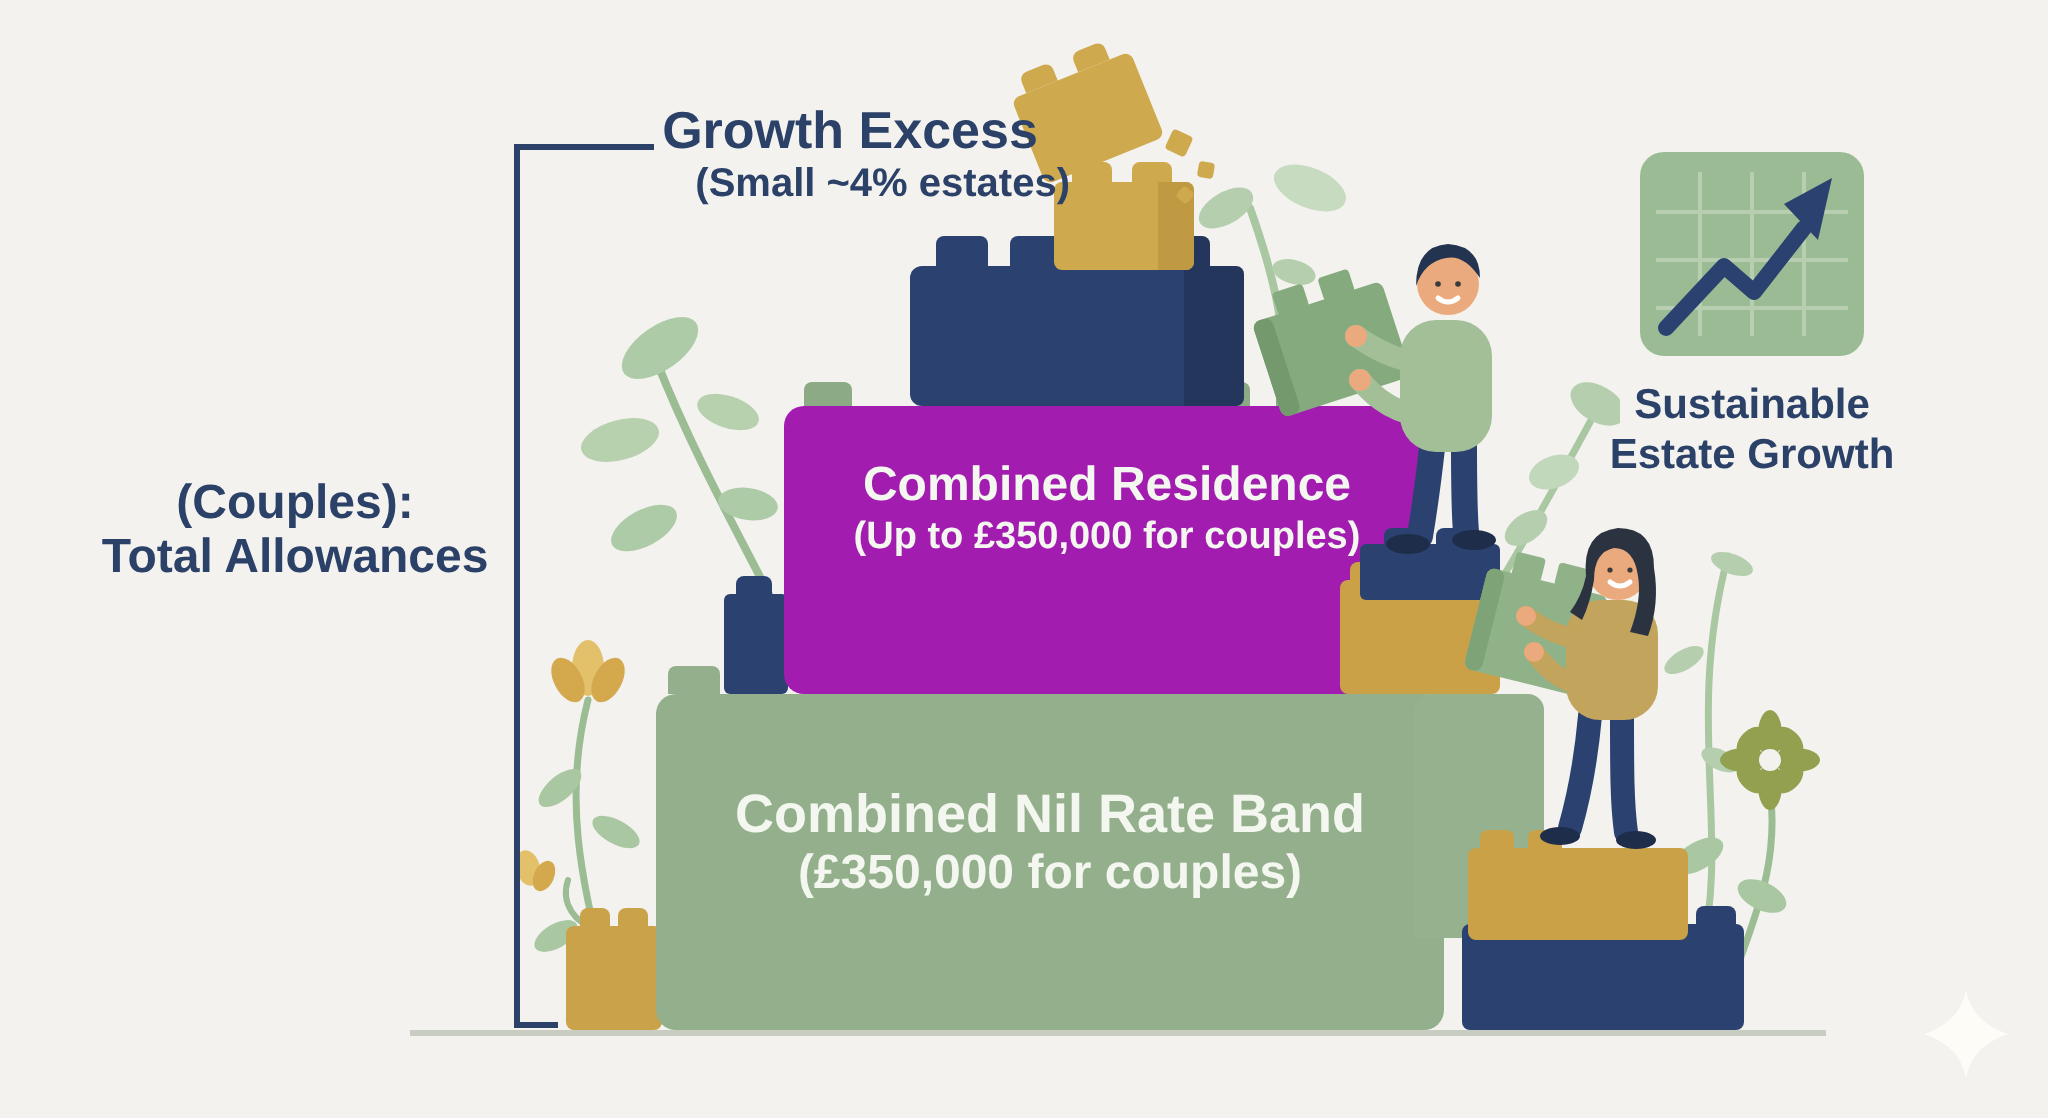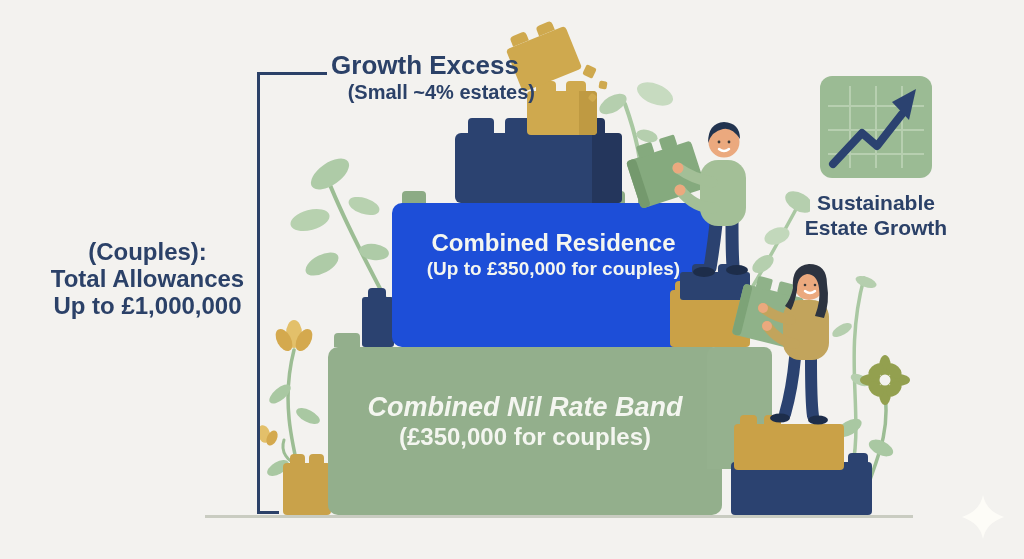--- a/index.html
+++ b/index.html
@@ -22,21 +22,21 @@
   
   .tier{position:absolute;border-radius:10px;}
   .tier-text{position:absolute;left:0;right:0;color:#f4f6f0;text-align:center;}
 
   
   #taxable-label{font-weight:700;line-height:30px;font-size:26px;}
   #taxable-label .sub{font-size:20px;line-height:24px;text-align:right;}
   #total-label{font-weight:700;font-size:24px;line-height:27px;}
   #badge-label{font-weight:700;font-size:21px;line-height:25px;}
 
-  .t-big{font-weight:700;font-size:27px;line-height:32px;font-style:italic;}
+  .t-big{font-weight:700;font-size:27px;line-height:32px;}
   .t-mid{font-weight:700;font-size:24px;line-height:27px;}
   .t-sub{font-weight:700;font-size:19px;line-height:26px;}
 
   .block{position:absolute;border-radius:4px;}
   .side-shade{position:absolute;top:0;right:0;bottom:0;border-radius:0 4px 4px 0;}
 
   #growth-badge{background:#9bbb94;border-radius:12px;}
 </style>
 </head>
 <body>
@@ -124,21 +124,21 @@
       <div class="t-mid">(£350,000 for couples)</div>
     </div>
   </div>
 
   <div class="block" style="left:362px;top:297px;width:32px;height:50px;background:#2b4270;border-radius:3px;">
     <div class="stud" style="left:6px;top:-9px;width:18px;height:9px;background:#2b4270;"></div>
   </div>
 
   <div class="block" style="left:707px;top:347px;width:65px;height:122px;background:#95b18e;border-radius:8px 8px 0 0;"></div>
 
-  <div class="tier" style="left:392px;top:203px;width:323px;height:144px;background:#1d4ed8;">
+  <div class="tier" style="left:392px;top:203px;width:323px;height:144px;background:#a21caf;">
     <div class="stud" style="left:10px;top:-12px;width:24px;height:12px;background:#8cab85;"></div>
     <div class="stud" style="left:211px;top:-12px;width:22px;height:12px;background:#8cab85;"></div>
     <div class="stud" style="left:246px;top:-12px;width:22px;height:12px;background:#8cab85;"></div>
     <div class="tier-text" style="top:26px;">
       <div class="t-mid">Combined Residence</div>
       <div class="t-sub">(Up to £350,000 for couples)</div>
     </div>
   </div>
 
   <div class="block" style="left:455px;top:133px;width:167px;height:70px;background:#2b4270;border-radius:6px;">
@@ -240,21 +240,20 @@
   <div class="abs bracket-line" style="left:257px;top:511px;width:22px;height:3px;"></div>
 
   <div id="taxable-label" class="abs navy-text center" style="left:315px;top:50px;width:220px;">
     <div>Growth Excess</div>
     <div class="sub">(Small ~4% estates)</div>
   </div>
 
   <div id="total-label" class="abs navy-text center" style="left:40px;top:238px;width:215px;">
     <div>(Couples):</div>
     <div>Total Allowances</div>
-    <div>Up to £1,000,000</div>
   </div>
 
   <div id="growth-badge" class="abs" style="left:820px;top:76px;width:112px;height:102px;">
     <svg width="112" height="102" viewBox="0 0 112 102">
       <line x1="30" y1="10" x2="30" y2="92" stroke="#b7cfb0" stroke-width="2"></line>
       <line x1="56" y1="10" x2="56" y2="92" stroke="#b7cfb0" stroke-width="2"></line>
       <line x1="82" y1="10" x2="82" y2="92" stroke="#b7cfb0" stroke-width="2"></line>
       <line x1="8" y1="30" x2="104" y2="30" stroke="#b7cfb0" stroke-width="2"></line>
       <line x1="8" y1="54" x2="104" y2="54" stroke="#b7cfb0" stroke-width="2"></line>
       <line x1="8" y1="78" x2="104" y2="78" stroke="#b7cfb0" stroke-width="2"></line>

